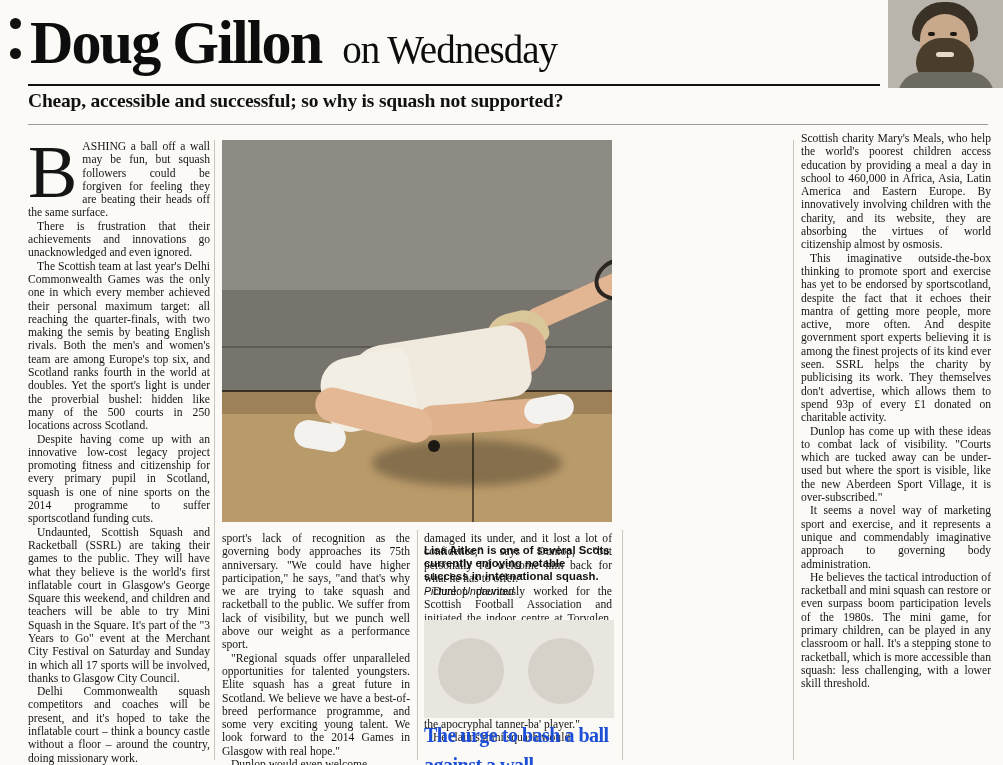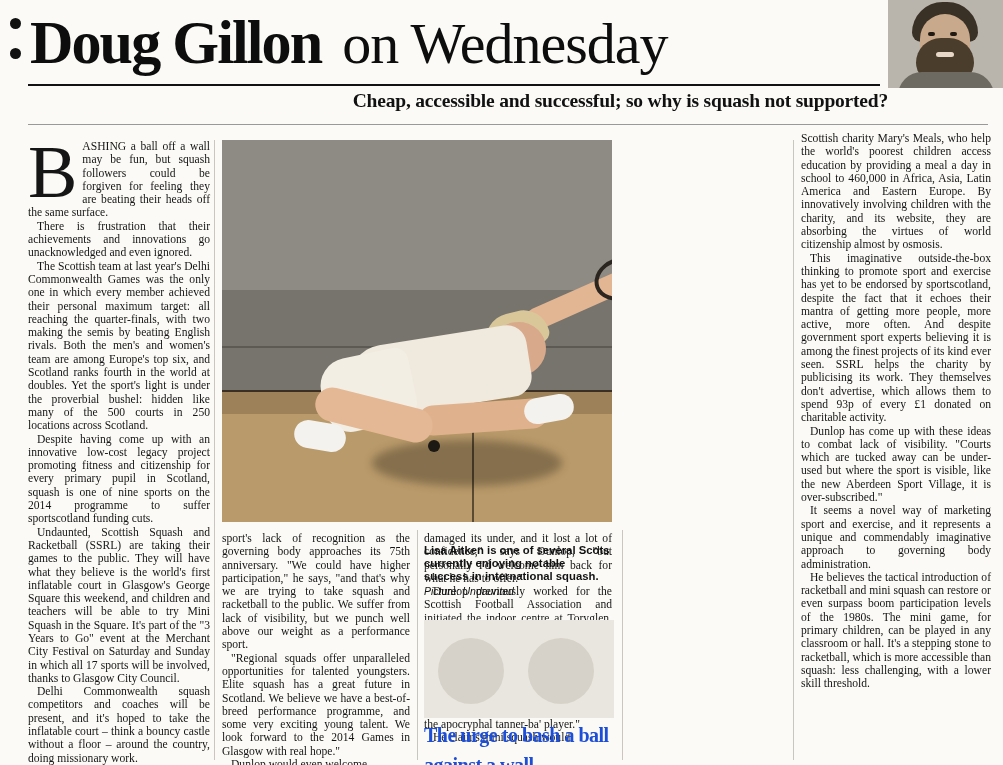--- a/index.html
+++ b/index.html
@@ -51,21 +51,21 @@
     font-size: 62px;
     letter-spacing: -2px;
     line-height: 72px;
     color: #0d0d0d;
     display: inline-block;
     transform: scaleX(0.97);
     transform-origin: left center;
   }
   .title-rest {
     font-family: "Liberation Serif", serif;
-    font-size: 58px;
+    font-size: 39px;
     line-height: 72px;
     color: #0d0d0d;
     display: inline-block;
     margin-left: 12px;
     letter-spacing: -1px;
   }
   .mug {
     position: absolute;
     right: 0; top: 0;
     width: 115px; height: 88px;
@@ -117,21 +117,20 @@
   }
   .standfirst {
     position: absolute;
     left: 28px; top: 90px;
     width: 860px;
     font-family: "Liberation Serif", serif;
     font-size: 19.5px;
     font-weight: bold;
     letter-spacing: -0.2px;
     color: #111;
-    text-align: right;
   }
   .rule-under-standfirst {
     position: absolute;
     left: 28px; top: 124px;
     width: 960px; height: 1px;
     background: #999;
   }
 
   
   .col {

